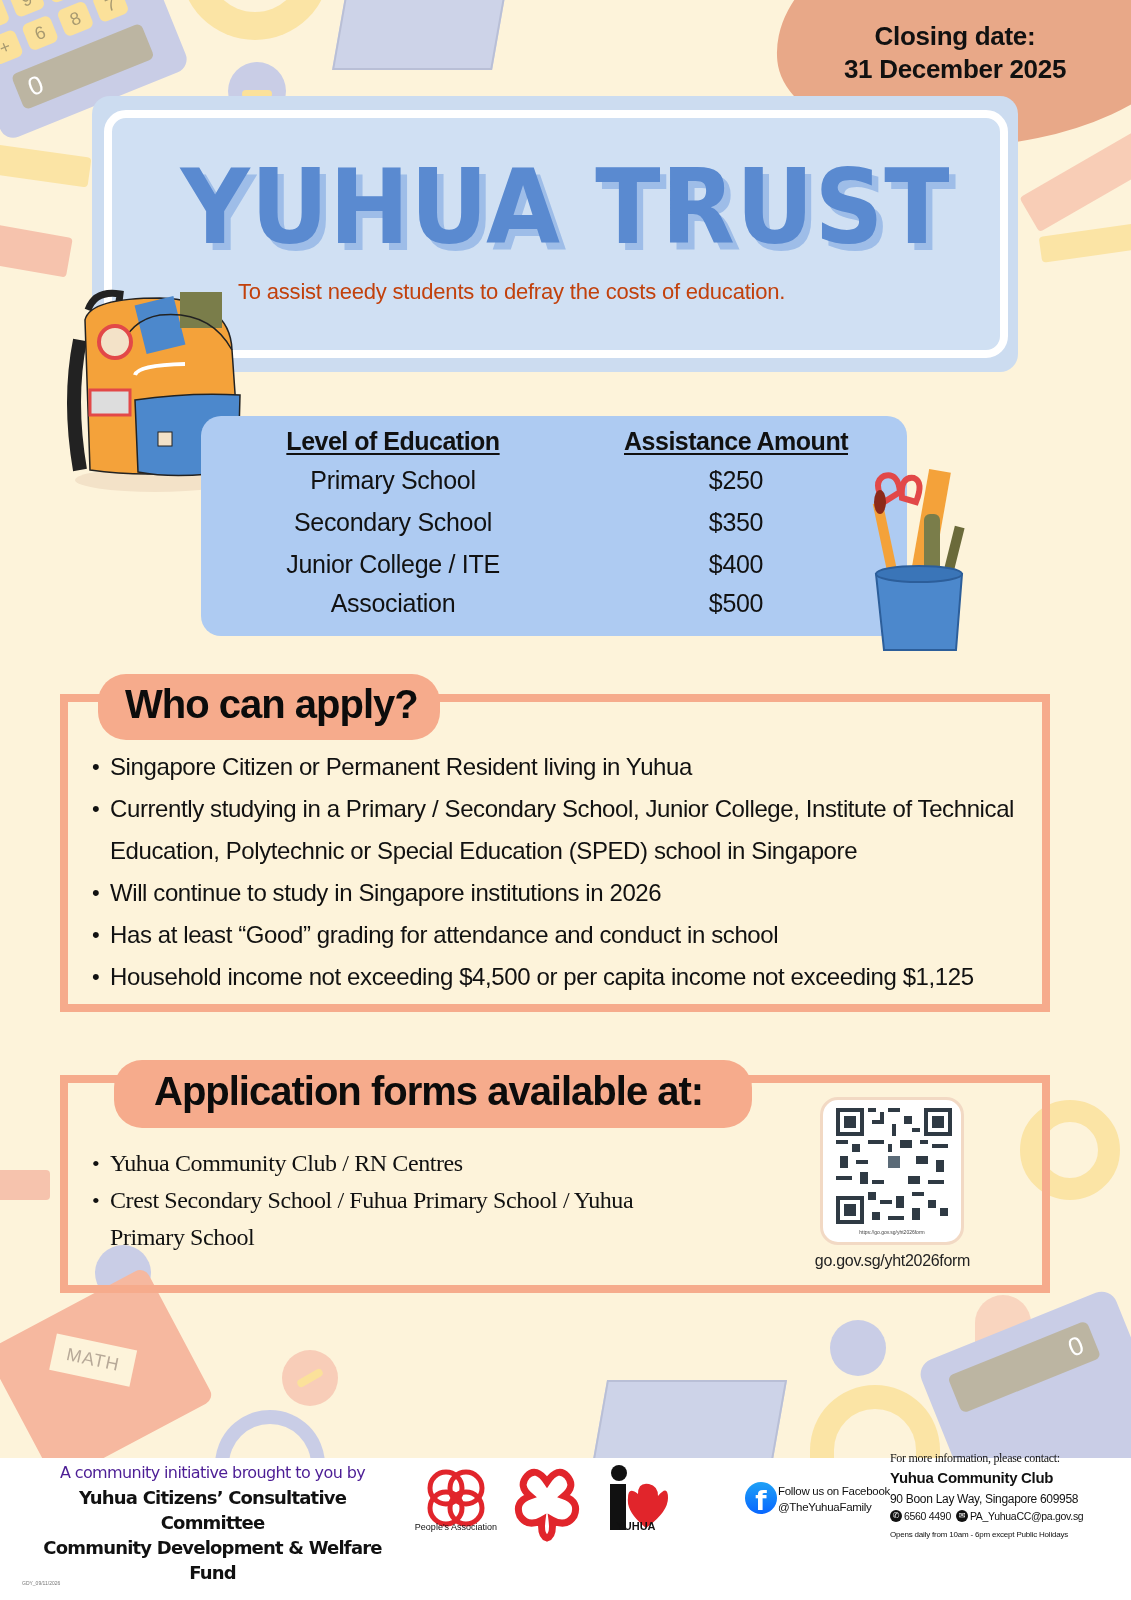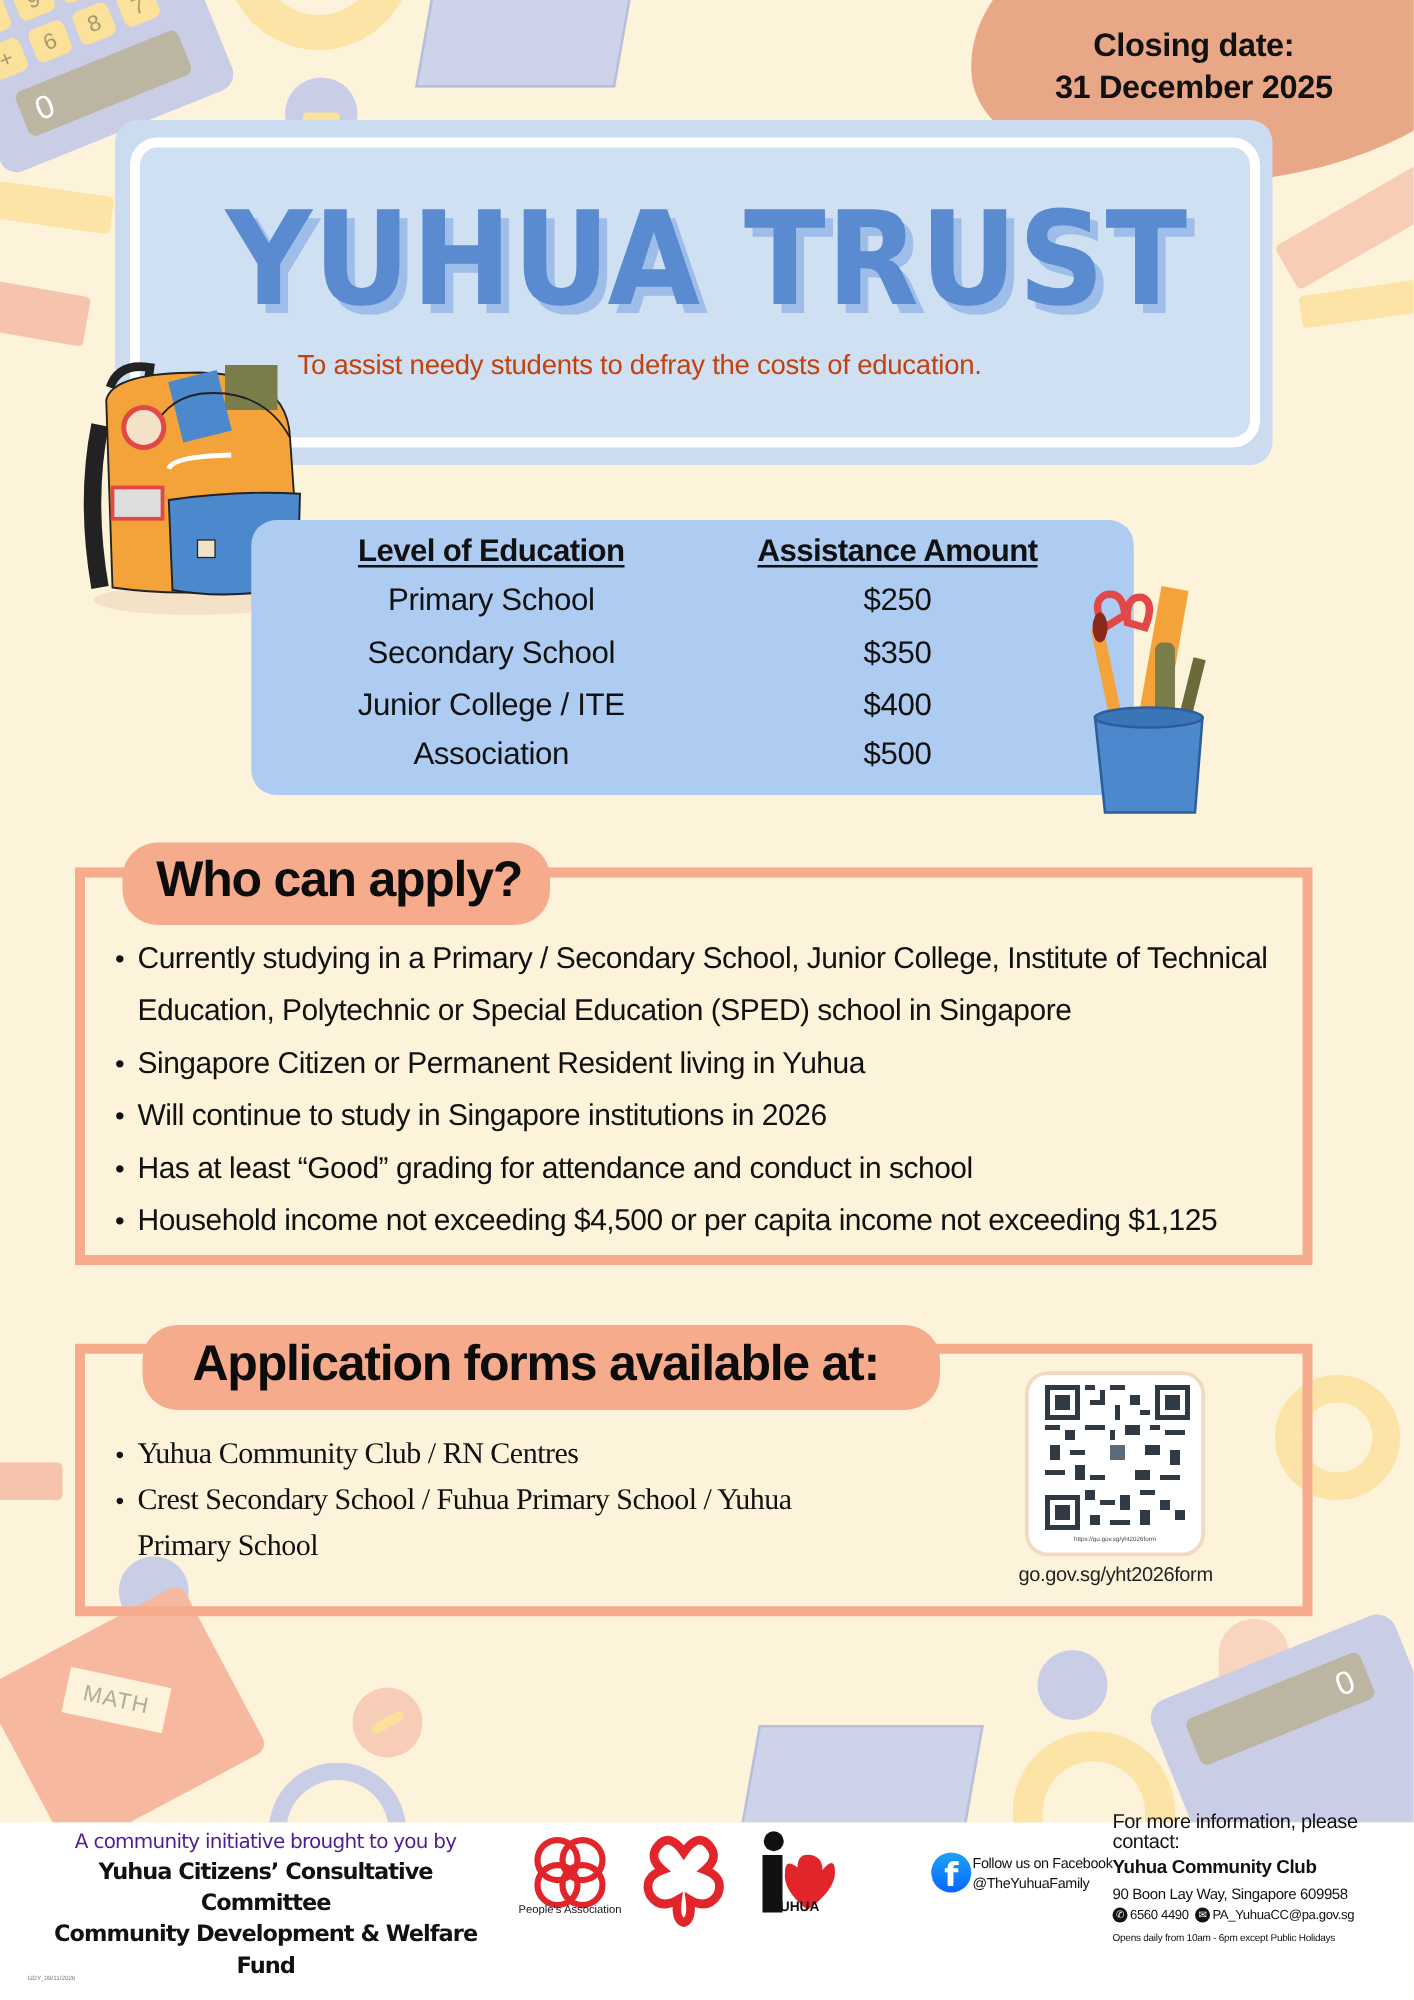--- a/index.html
+++ b/index.html
@@ -66,21 +66,21 @@
     font-family: "Liberation Sans", sans-serif; letter-spacing: -0.2px;
   }
 
   
   .backpack { position: absolute; left: 60px; top: 280px; width: 190px; height: 215px; }
 
   
   .assist-card { position: absolute; left: 201px; top: 416px; width: 706px; height: 220px; background: #aecbf2; border-radius: 20px; }
   .assist-col { position: absolute; text-align: center; }
   .assist-col.level { left: 266px; width: 254px; top: 423px; }
-  .assist-col.amount { left: 592px; width: 252px; top: 423px; }
+  .assist-col.amount { left: 610px; width: 252px; top: 423px; }
   .assist-head { font-weight: bold; font-size: 25px; text-decoration: underline; text-underline-offset: 3px; line-height: 36px; letter-spacing: -0.5px; color: #111; }
   .assist-cell { font-size: 25px; line-height: 42px; color: #111; letter-spacing: -0.3px; }
 
   
   .cup { position: absolute; left: 862px; top: 462px; width: 110px; height: 190px; }
 
   
   .section-box { position: absolute; border: 8px solid #f6ab8c; background: transparent; }
   .who-box { left: 60px; top: 694px; width: 990px; height: 318px; }
   .app-box { left: 60px; top: 1075px; width: 990px; height: 218px; }
@@ -112,21 +112,21 @@
   .foot-ref { position: absolute; left: 22px; top: 1580px; font-size: 5px; color: #777; }
   .logo { position: absolute; }
   .logo-pa { left: 416px; top: 1462px; width: 80px; height: 76px; }
   .logo-pa-text { position: absolute; left: 406px; top: 1522px; width: 100px; text-align: center; font-size: 9px; color: #111; }
   .logo-cc { left: 510px; top: 1462px; width: 74px; height: 80px; }
   .logo-yuhua { left: 606px; top: 1464px; width: 64px; height: 68px; }
   .logo-yuhua-text { position: absolute; left: 605px; top: 1520px; width: 62px; text-align: center; font-size: 11px; font-weight: bold; color: #111; }
   .fb-icon { position: absolute; left: 745px; top: 1482px; width: 32px; height: 32px; border-radius: 50%; background: linear-gradient(180deg, #1ea1f6, #0866ff); color: #fff; font-weight: bold; font-size: 26px; text-align: center; line-height: 38px; overflow: hidden; font-family: "DejaVu Sans", sans-serif; }
   .fb-text { position: absolute; left: 778px; top: 1483px; font-size: 11.5px; color: #111; line-height: 16px; letter-spacing: -0.3px; }
   .contact { position: absolute; left: 890px; top: 1450px; width: 240px; color: #111; }
-  .contact .c-head { font-size: 16px; line-height: 16px; letter-spacing: -0.3px; }
+  .contact .c-head { font-size: 12px; line-height: 16px; letter-spacing: -0.3px; font-family: Liberation Serif, serif; }
   .contact .c-name { font-size: 15px; font-weight: bold; line-height: 24px; letter-spacing: -0.3px; }
   .contact .c-addr { font-size: 12px; line-height: 18px; letter-spacing: -0.3px; }
   .contact .c-row { font-size: 10.5px; line-height: 16px; display: flex; align-items: center; gap: 2px; letter-spacing: -0.3px; }
   .contact .c-row .ic { display: inline-block; width: 12px; height: 12px; background: #111; border-radius: 50%; color: #fff; font-size: 8px; text-align: center; line-height: 12px; }
   .contact .c-hours { font-size: 8px; line-height: 14px; margin-top: 4px; letter-spacing: -0.2px; }
 </style>
 </head>
 <body>
 
 <div class="poster">
@@ -216,22 +216,22 @@
   <ellipse cx="18" cy="40" rx="6" ry="12" fill="#8b2a1a"></ellipse>
   <rect x="62" y="52" width="16" height="80" rx="6" fill="#7a7d4a"></rect>
   <rect x="84" y="64" width="10" height="70" fill="#6b6a3a" transform="rotate(14 89 100)"></rect>
   <path d="M14 112 L100 112 L94 188 L22 188 Z" fill="#4c88cc" stroke="#2c5e9a" stroke-width="2"></path>
   <ellipse cx="57" cy="112" rx="43" ry="8" fill="#3a75b8" stroke="#2c5e9a" stroke-width="2"></ellipse>
 </svg>
 
 <div class="section-box who-box"></div>
 <div class="pill who-pill">Who can apply?</div>
 <ul class="bullet-list who-list">
+  <li>Singapore Citizen or Permanent Resident living in Yuhua</li>
   <li>Currently studying in a Primary / Secondary School, Junior College, Institute of Technical Education, Polytechnic or Special Education (SPED) school in Singapore</li>
-  <li>Singapore Citizen or Permanent Resident living in Yuhua</li>
   <li>Will continue to study in Singapore institutions in 2026</li>
   <li>Has at least “Good” grading for attendance and conduct in school</li>
   <li>Household income not exceeding $4,500 or per capita income not exceeding $1,125</li>
 </ul>
 
 <div class="section-box app-box"></div>
 <div class="pill app-pill">Application forms available at:</div>
 <ul class="bullet-list app-list">
   <li>Yuhua Community Club / RN Centres</li>
   <li>Crest Secondary School / Fuhua Primary School / Yuhua Primary School</li>

